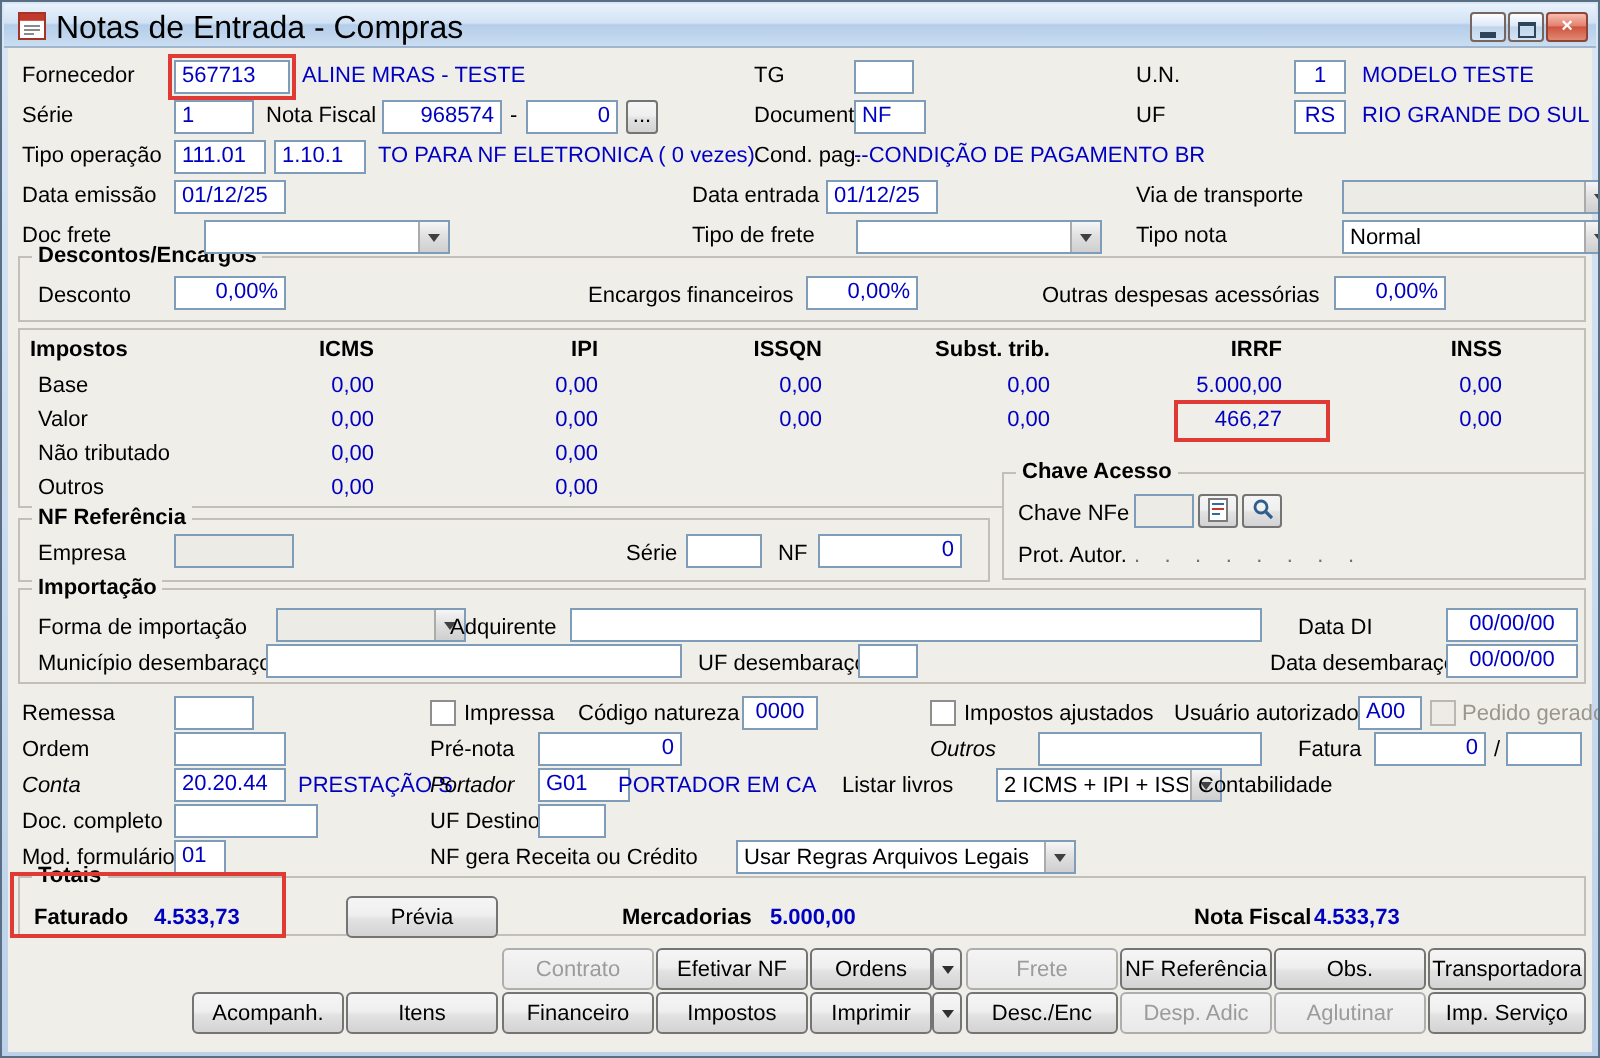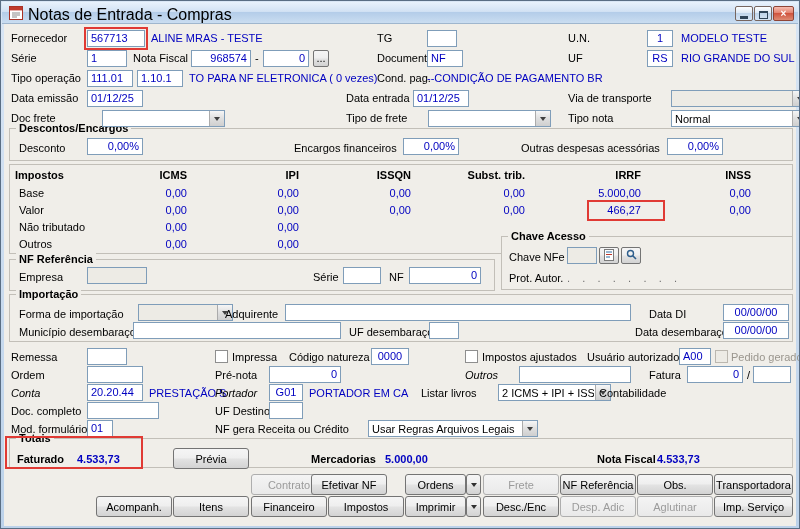--- a/index.html
+++ b/index.html
@@ -255,21 +255,21 @@
   <div class="field" style="left:518px;top:365px;width:112px;"></div>
   <span class="lbl" style="left:648px;top:368px;">Fatura</span>
   <div class="field right" style="left:686px;top:365px;width:56px;">0</div>
   <span class="lbl" style="left:746px;top:368px;">/</span>
   <div class="field" style="left:752px;top:365px;width:38px;"></div>
 
   <span class="lbl i" style="left:10px;top:386px;">Conta</span>
   <div class="field" style="left:86px;top:383px;width:56px;">20.20.44</div>
   <span class="val-text" style="left:148px;top:386px;">PRESTAÇÃO S</span>
   <span class="lbl i" style="left:214px;top:386px;">Portador</span>
-  <div class="field" style="left:268px;top:383px;width:34px;text-align:center;">G01</div>
+  <div class="field" style="left:268px;top:383px;width:46px;">G01</div>
   <span class="val-text" style="left:308px;top:386px;">PORTADOR EM CA</span>
   <span class="lbl" style="left:420px;top:386px;">Listar livros</span>
   <div class="combo" style="left:482px;top:383px;width:113px;">
     <span class="combo-text">2 ICMS + IPI + ISS</span>
     <span class="combo-btn"></span>
   </div>
   <span class="lbl" style="left:598px;top:386px;">Contabilidade</span>
 
   <span class="lbl" style="left:10px;top:404px;">Doc. completo</span>
   <div class="field" style="left:86px;top:401px;width:72px;"></div>
@@ -286,21 +286,21 @@
 
   <span class="lbl b" style="left:16px;top:452px;">Faturado</span>
   <span class="val-text" style="left:76px;top:452px;font-weight:bold;">4.533,73</span>
   <span class="lbl b" style="left:310px;top:452px;">Mercadorias</span>
   <span class="val-text" style="left:384px;top:452px;font-weight:bold;">5.000,00</span>
   <span class="lbl b" style="left:596px;top:452px;">Nota Fiscal</span>
   <span class="val-text" style="left:656px;top:452px;font-weight:bold;">4.533,73</span>
 
   <button class="btn" style="left:172px;top:447px;width:76px;">Prévia</button>
   <button class="btn disabled" style="left:250px;top:473px;width:76px;">Contrato</button>
-  <button class="btn" style="left:310px;top:473px;width:76px;">Efetivar NF</button>
+  <button class="btn" style="left:327px;top:473px;width:76px;">Efetivar NF</button>
   <button class="btn" style="left:404px;top:473px;width:61px;">Ordens</button>
   <button class="btn split" style="left:465px;top:473px;width:15px;"><span></span></button>
   <button class="btn disabled" style="left:482px;top:473px;width:76px;">Frete</button>
   <button class="btn" style="left:559px;top:473px;width:76px;">NF Referência</button>
   <button class="btn" style="left:636px;top:473px;width:76px;">Obs.</button>
   <button class="btn" style="left:713px;top:473px;width:79px;">Transportadora</button>
 
   <button class="btn" style="left:95px;top:495px;width:76px;">Acompanh.</button>
   <button class="btn" style="left:172px;top:495px;width:76px;">Itens</button>
   <button class="btn" style="left:250px;top:495px;width:76px;">Financeiro</button>

